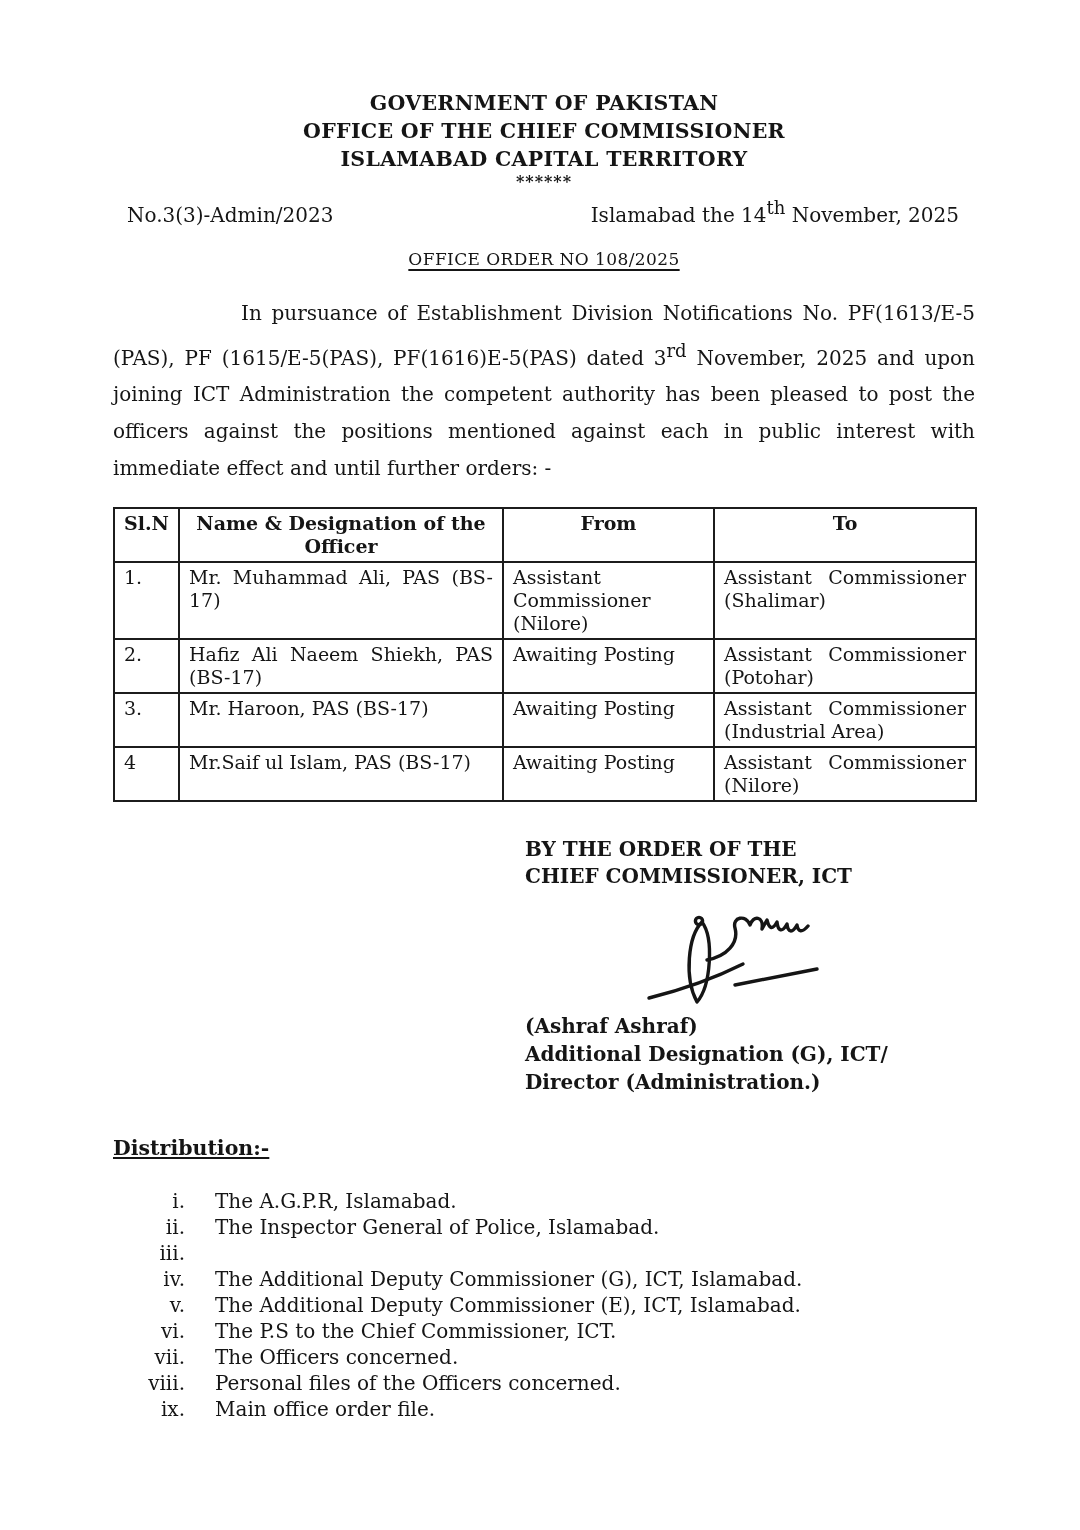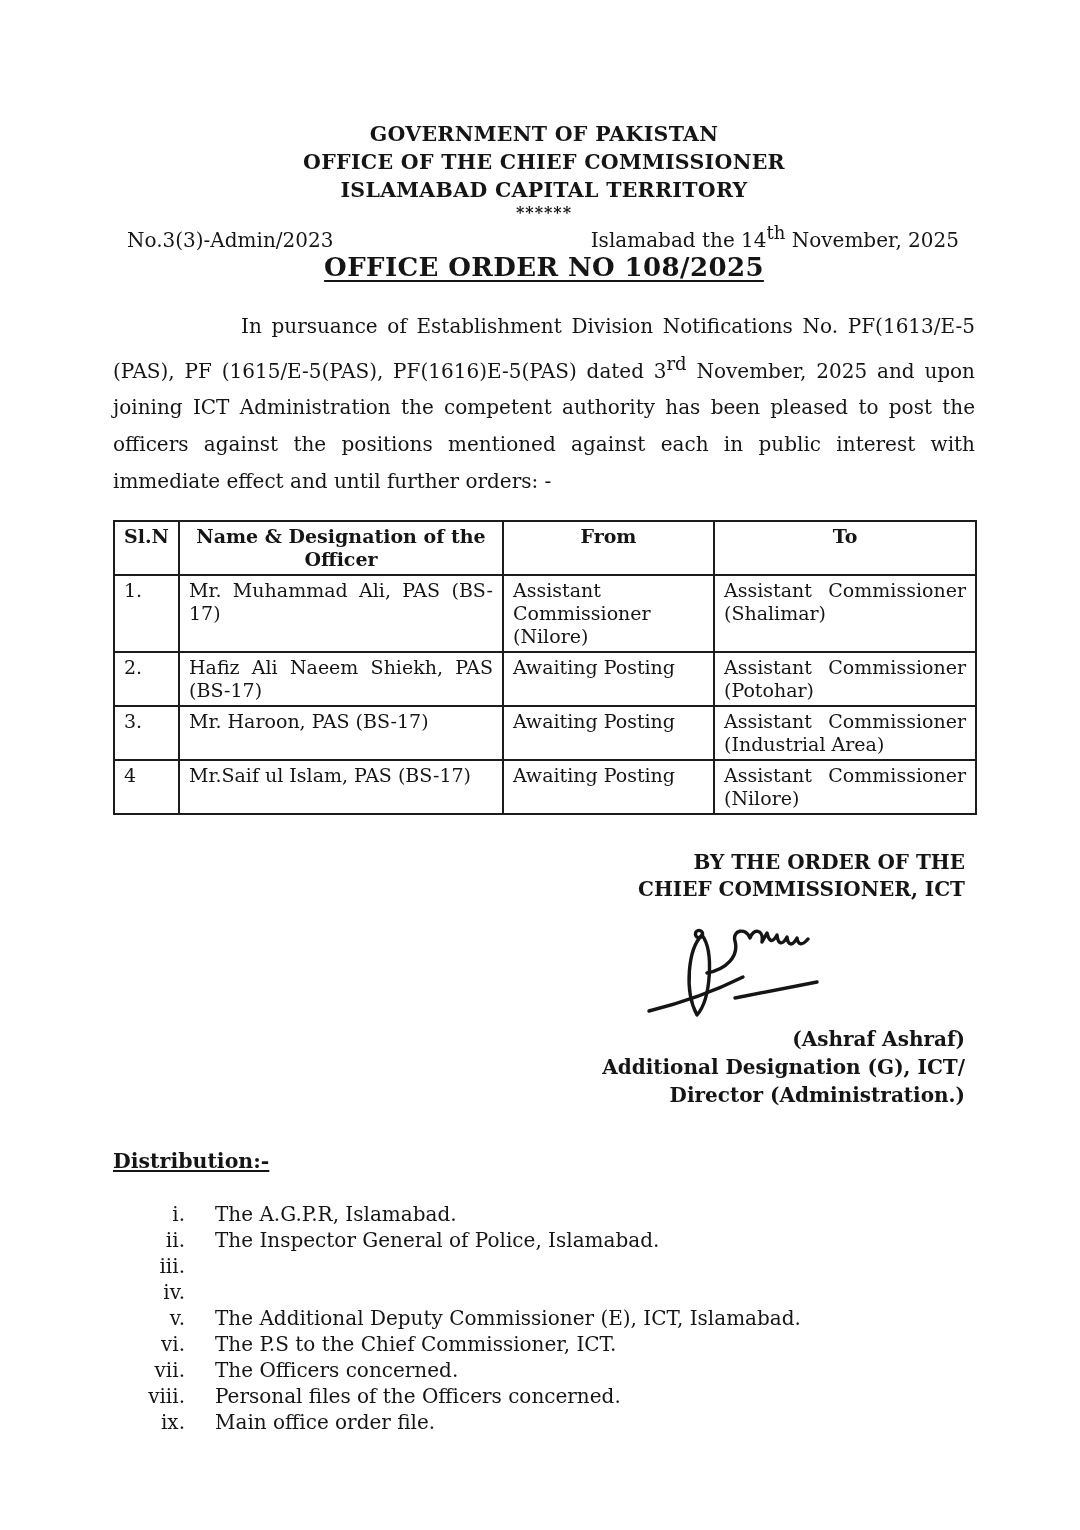--- a/index.html
+++ b/index.html
@@ -9,21 +9,21 @@
   }
   .page {
     position: relative;
     width: 1080px;
     height: 1530px;
     margin: 0 auto;
     background: #ffffff;
     color: #151515;
     font-family: "DejaVu Serif", "Liberation Serif", serif;
     box-sizing: border-box;
-    padding: 120px 105px 0 113px;
+    padding: 89px 105px 0 113px;
     overflow: hidden;
   }
 
   
   .letterhead {
     text-align: center;
     font-weight: bold;
     font-size: 20.5px;
     line-height: 28px;
     letter-spacing: 0.3px;
@@ -35,29 +35,31 @@
     line-height: 18px;
     letter-spacing: 1px;
   }
 
   
   .refdate-row {
     display: flex;
     justify-content: space-between;
     align-items: baseline;
     font-size: 20px;
+    margin-top: 6px;
     padding: 0 16px 0 14px;
   }
   sup { font-size: 18px; }
 
   
   .order-title-row {
     text-align: center;
-    font-size: 26px;
-    font-weight: bold;
+    margin-top: 22px;
+    font-size: 17px;
+    font-weight: normal;
   }
   .order-title-row .underlined {
     text-decoration: underline;
     text-decoration-thickness: 2px;
     text-underline-offset: 4px;
     letter-spacing: 0.4px;
   }
 
   
   .body-para {
@@ -87,21 +89,21 @@
     text-align: center;
     font-weight: bold;
   }
   .posting-table th.col-sln { text-align: left; }
   .posting-table td.cell-justify { text-align: justify; }
 
   
   .signoff-block {
     width: 440px;
     margin: 34px 10px 0 auto;
-    text-align: right;
+    text-align: left;
   }
   .signoff-order {
     font-weight: bold;
     font-size: 20px;
     line-height: 27px;
   }
   .signature-wrap {
     margin-top: 22px;
     height: 96px;
     position: relative;
@@ -239,20 +241,21 @@
     </div>
     <div class="dist-row">
       <span class="dist-num">ii.</span>
       <span class="dist-text">The Inspector General of Police, Islamabad.</span>
     </div>
     <div class="dist-row">
       <span class="dist-num">iii.</span>
     </div>
     <div class="dist-row">
       <span class="dist-num">iv.</span>
+      <span class="dist-text">The Additional Deputy Commissioner (G), ICT, Islamabad.</span>
     </div>
     <div class="dist-row">
       <span class="dist-num">v.</span>
       <span class="dist-text">The Additional Deputy Commissioner (E), ICT, Islamabad.</span>
     </div>
     <div class="dist-row">
       <span class="dist-num">vi.</span>
       <span class="dist-text">The P.S to the Chief Commissioner, ICT.</span>
     </div>
     <div class="dist-row">

